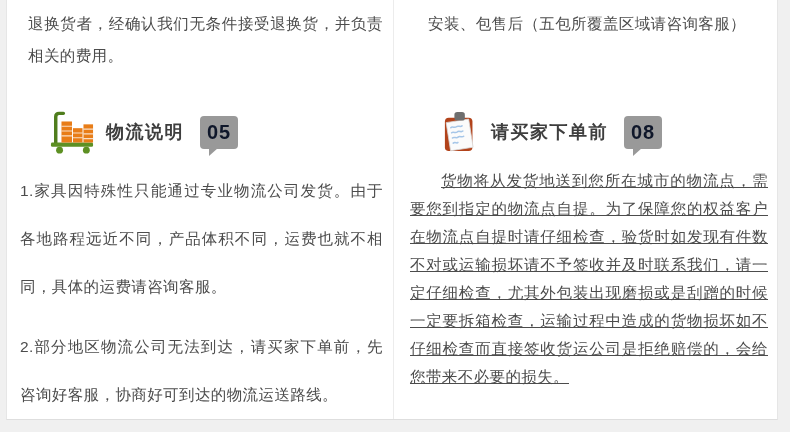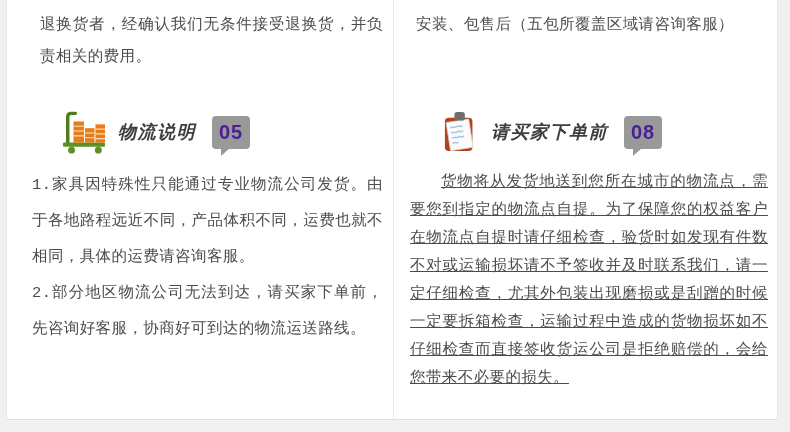--- a/index.html
+++ b/index.html
@@ -9,58 +9,57 @@
     font-family:"Liberation Sans","DejaVu Sans",sans-serif;
   }
   .card{
     position:absolute;left:6px;top:0;width:772px;height:420px;
     background:#ffffff;
     border-left:1px solid #e6e6e6;border-right:1px solid #e6e6e6;border-bottom:1px solid #dedede;
     box-sizing:border-box;
     display:flex;
   }
   .col{box-sizing:border-box;}
-  .col-left{width:387px;border-right:1px solid #ececec;padding:6px 10px 0 25px;}
+  .col-left{width:387px;border-right:1px solid #ececec;padding:6px 10px 0 13px;}
   .col-right{flex:1;padding:6px 9px 0 16px;}
   .intro{
     margin:2px 0 0 8px;
     font-size:15.5px;line-height:32px;letter-spacing:0.4px;
     color:#4c4c4c;text-align:justify;
   }
-  .col-right .intro{margin-left:6px;}
+  .col-right .intro{margin-left:18px;}
   .section-header{
     display:flex;align-items:center;height:44px;
   }
   .col-left .section-header{margin:38px 0 0 28px;}
   .col-right .section-header{margin:70px 0 0 33px;}
   .hdr-icon{display:inline-flex;align-items:center;justify-content:center;flex:0 0 auto;}
   .hdr-title{
     margin-left:10px;
     font-size:18px;font-weight:bold;color:#3e3e3e;letter-spacing:1.5px;
     white-space:nowrap;
-    font-style:italic;
   }
   .badge{
     position:relative;margin-left:16px;
     min-width:38px;height:33px;padding:0 2px;box-sizing:border-box;
     background:#999999;border-radius:4px;
-    color:#4c1d95;font-weight:bold;font-size:20px;letter-spacing:1px;
+    color:#0f172a;font-weight:bold;font-size:20px;letter-spacing:1px;
     display:flex;align-items:center;justify-content:center;
   }
   .badge::after{
     content:"";position:absolute;left:9px;bottom:-7px;
     width:0;height:0;
     border-top:8px solid #999999;border-right:9px solid transparent;
   }
   .body-text{
     margin:13px 0 0;
     font-size:15.5px;letter-spacing:0.4px;color:#4c4c4c;text-align:justify;
   }
-  .col-left .body-text{line-height:36px;font-family:Liberation Mono, monospace;}
-  .col-left .body-text + .body-text{margin-top:0;}
+  .col-left .body-text{line-height:48px;}
+  .col-left .body-text + .body-text{margin-top:12px;}
   .col-right .body-text{line-height:28px;text-indent:2em;text-decoration:underline;}
 </style>
 </head>
 <body>
 
 <div class="card">
 
   <div class="col col-left">
     <p class="intro">退换货者，经确认我们无条件接受退换货，并负责相关的费用。</p>
 

